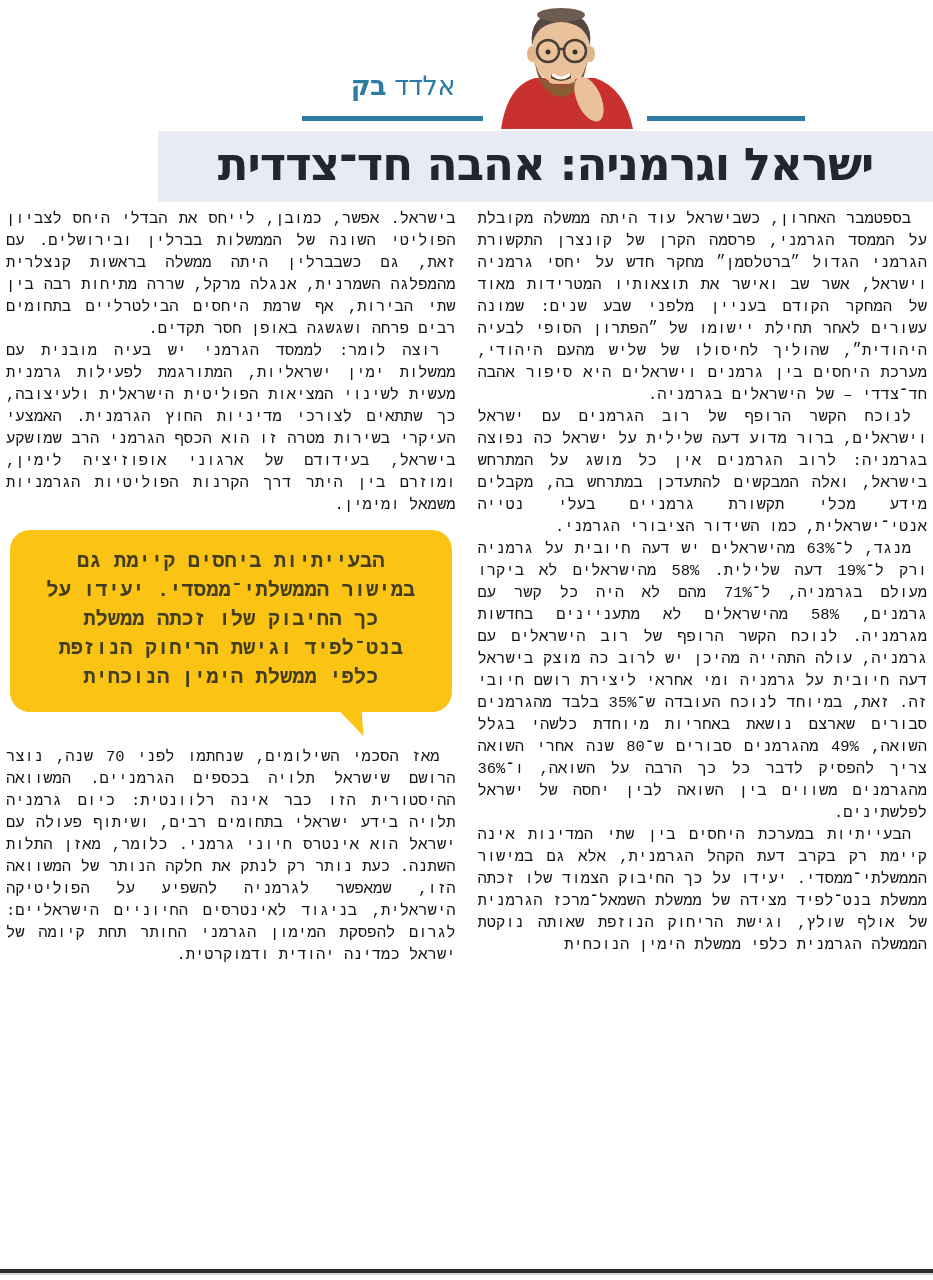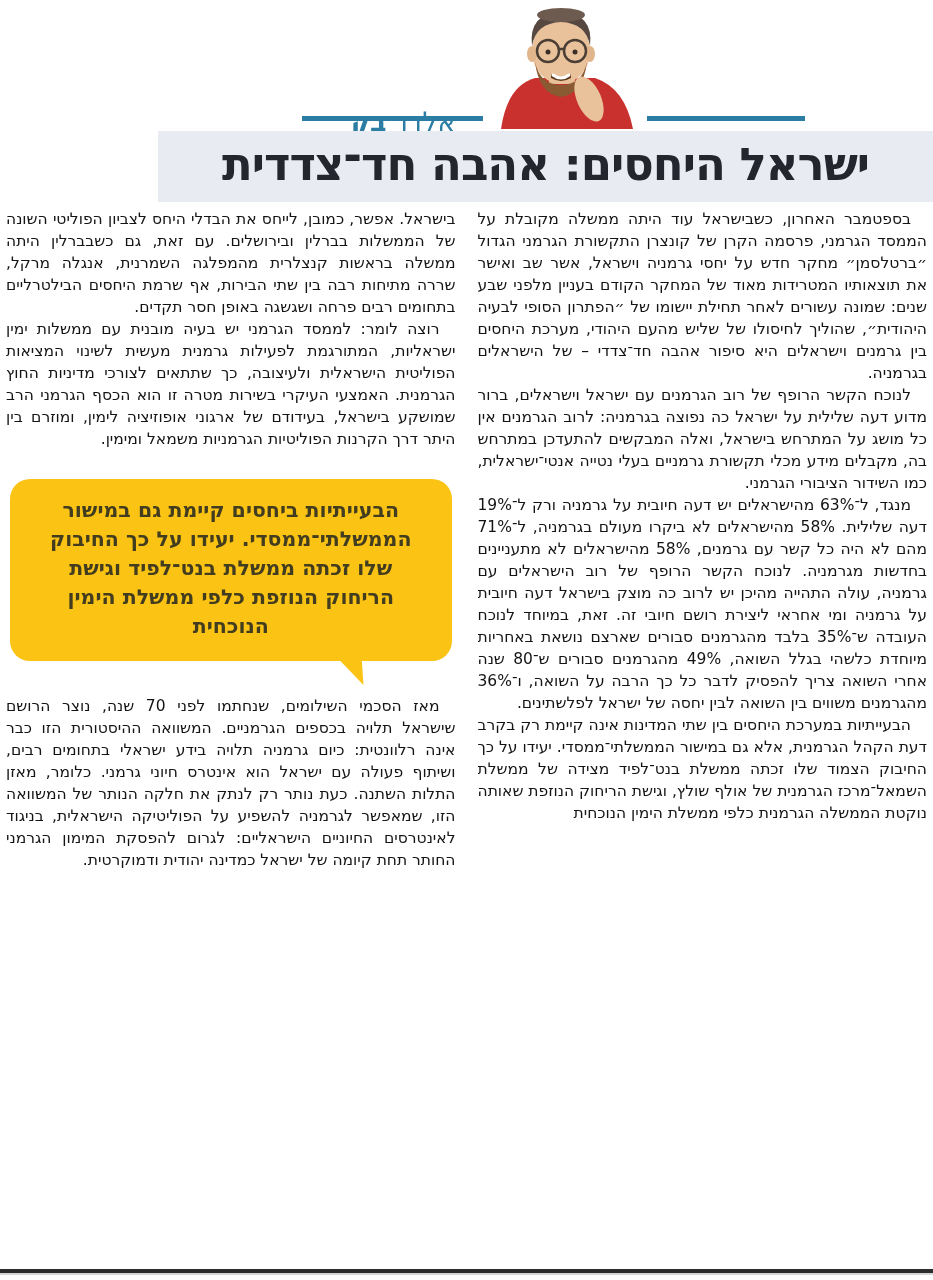--- a/index.html
+++ b/index.html
@@ -5,46 +5,46 @@
   html,body{margin:0;padding:0;}
   body{
     width:933px;height:1280px;position:relative;overflow:hidden;
     background:#ffffff;direction:rtl;
     font-family:"DejaVu Sans",sans-serif;
   }
   
   .header{position:absolute;top:0;left:0;width:933px;height:205px;}
   .byline{
     position:absolute;top:70px;right:478px;white-space:nowrap;
-    font-size:27px;color:#2b7da3;letter-spacing:-0.5px;margin-top:36px;
+    font-size:27px;color:#2b7da3;letter-spacing:-0.5px;
   }
   .byline .last{font-weight:bold;}
   .byline-rule{position:absolute;top:116px;left:302px;width:503px;height:5px;background:#2b7da3;}
   .photo{position:absolute;top:2px;left:483px;width:164px;height:127px;z-index:2;}
   .headline-band{
     position:absolute;top:131px;left:158px;width:775px;height:71px;
     background:#e9ebf2;display:flex;align-items:center;justify-content:center;
   }
   .headline{
     font-size:45px;font-weight:bold;color:#23252f;letter-spacing:-1px;line-height:1;
     padding-bottom:4px;
   }
   
   .columns{
     position:absolute;top:208px;right:6px;width:921px;
     display:flex;gap:22px;direction:rtl;
   }
-  .col{flex:1;max-height:1042px;overflow:hidden;}
+  .col{flex:1;max-height:1042px;overflow:hidden;font-family:Liberation Mono, monospace;}
   .col p{
     margin:0;font-size:15.5px;line-height:22px;text-align:justify;
     color:#141414;text-indent:16px;
   }
   .col p.no-indent{text-indent:0;}
   
-  .quote-wrap{margin:29px 4px 34px;position:relative;}
+  .quote-wrap{margin:14px 4px 34px;position:relative;}
   .quote{
     background:#fbc313;border-radius:20px;padding:17px 24px 19px;
     font-size:20.5px;font-weight:bold;text-align:center;color:#433d20;
     line-height:1.42;
   }
   .tail{
     position:absolute;bottom:-24px;right:88px;width:0;height:0;
     border-top:28px solid #fbc313;border-left:22px solid transparent;
     border-right:3px solid transparent;transform:skewX(10deg);
   }
@@ -94,21 +94,21 @@
 
       <path d="M70,73 Q78,79 86,73" fill="none" stroke="#ffffff" stroke-width="3" stroke-linecap="round"></path>
 
       <g transform="rotate(-24 106 97)">
         <ellipse cx="106" cy="97" rx="12" ry="24" fill="#e9c29c"></ellipse>
       </g>
     </svg>
   </div>
 
   <div class="headline-band">
-    <div class="headline">ישראל היחסים: אהבה חד־צדדית</div>
+    <div class="headline">ישראל וגרמניה: אהבה חד־צדדית</div>
   </div>
 </div>
 
 <div class="columns">
 
   <div class="col">
     <p>בספטמבר האחרון, כשבישראל עוד היתה ממשלה מקובלת על הממסד הגרמני, פרסמה הקרן של קונצרן התקשורת הגרמני הגדול ״ברטלסמן״ מחקר חדש על יחסי גרמניה וישראל, אשר שב ואישר את תוצאותיו המטרידות מאוד של המחקר הקודם בעניין מלפני שבע שנים: שמונה עשורים לאחר תחילת יישומו של ״הפתרון הסופי לבעיה היהודית״, שהוליך לחיסולו של שליש מהעם היהודי, מערכת היחסים בין גרמנים וישראלים היא סיפור אהבה חד־צדדי – של הישראלים בגרמניה.</p>
     <p>לנוכח הקשר הרופף של רוב הגרמנים עם ישראל וישראלים, ברור מדוע דעה שלילית על ישראל כה נפוצה בגרמניה: לרוב הגרמנים אין כל מושג על המתרחש בישראל, ואלה המבקשים להתעדכן במתרחש בה, מקבלים מידע מכלי תקשורת גרמניים בעלי נטייה אנטי־ישראלית, כמו השידור הציבורי הגרמני.</p>
     <p>מנגד, ל־63% מהישראלים יש דעה חיובית על גרמניה ורק ל־19% דעה שלילית. 58% מהישראלים לא ביקרו מעולם בגרמניה, ל־71% מהם לא היה כל קשר עם גרמנים, 58% מהישראלים לא מתעניינים בחדשות מגרמניה. לנוכח הקשר הרופף של רוב הישראלים עם גרמניה, עולה התהייה מהיכן יש לרוב כה מוצק בישראל דעה חיובית על גרמניה ומי אחראי ליצירת רושם חיובי זה. זאת, במיוחד לנוכח העובדה ש־35% בלבד מהגרמנים סבורים שארצם נושאת באחריות מיוחדת כלשהי בגלל השואה, 49% מהגרמנים סבורים ש־80 שנה אחרי השואה צריך להפסיק לדבר כל כך הרבה על השואה, ו־36% מהגרמנים משווים בין השואה לבין יחסה של ישראל לפלשתינים.</p>
     <p>הבעייתיות במערכת היחסים בין שתי המדינות אינה קיימת רק בקרב דעת הקהל הגרמנית, אלא גם במישור הממשלתי־ממסדי. יעידו על כך החיבוק הצמוד שלו זכתה ממשלת בנט־לפיד מצידה של ממשלת השמאל־מרכז הגרמנית של אולף שולץ, וגישת הריחוק הנוזפת שאותה נוקטת הממשלה הגרמנית כלפי ממשלת הימין הנוכחית</p>

